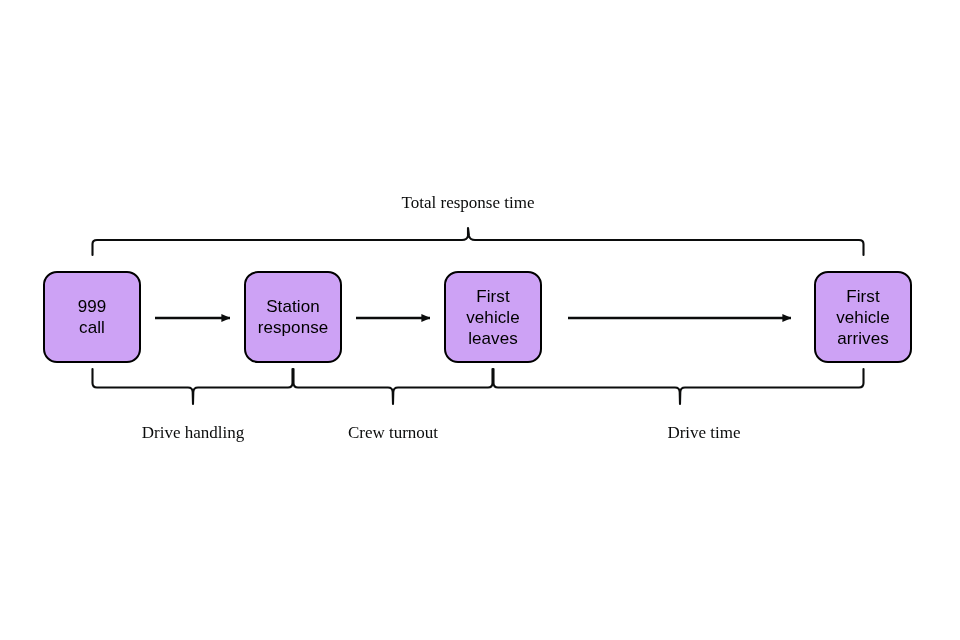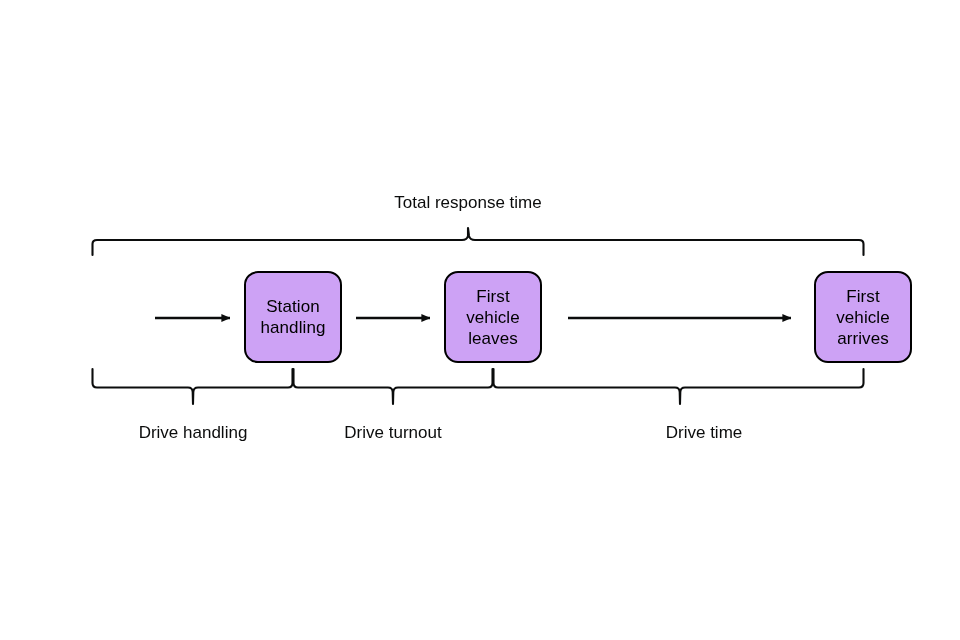--- a/index.html
+++ b/index.html
@@ -37,21 +37,21 @@
     color: #000000;
     font-family: "Liberation Sans", sans-serif;
     font-size: 17px;
     line-height: 21px;
     letter-spacing: 0.1px;
     white-space: pre-line;
   }
   .caption {
     position: absolute;
     color: #0b0c0c;
-    font-family: Liberation Sans, sans-serif;
+    font-family: Liberation Serif, serif;
     font-size: 17px;
     line-height: 20px;
     text-align: center;
     white-space: nowrap;
     transform: translateX(-50%);
   }
 </style>
 </head>
 <body>
 
@@ -84,33 +84,35 @@
       <line x1="155" y1="318" x2="230" y2="318" stroke="#0b0c0c" stroke-width="2.4" marker-end="url(#arrowhead)"></line>
     </g>
     <g>
       <line x1="356" y1="318" x2="430" y2="318" stroke="#0b0c0c" stroke-width="2.4" marker-end="url(#arrowhead)"></line>
     </g>
     <g>
       <line x1="568" y1="318" x2="791" y2="318" stroke="#0b0c0c" stroke-width="2.4" marker-end="url(#arrowhead)"></line>
     </g>
   </svg>
 
+  <div class="node-box" style="left:43px; top:271px; width:98px; height:92px;">999
+call</div>
 
   <div class="node-box" style="left:244px; top:271px; width:98px; height:92px;">Station
-handling</div>
+response</div>
 
   <div class="node-box" style="left:444px; top:271px; width:98px; height:92px;">First
 vehicle
 leaves</div>
 
   <div class="node-box" style="left:814px; top:271px; width:98px; height:92px;">First
 vehicle
 arrives</div>
 
   <div class="caption" style="left:468px; top:193px;">Total response time</div>
 
   <div class="caption" style="left:193px; top:423px;">Drive handling</div>
 
-  <div class="caption" style="left:393px; top:423px;">Drive turnout</div>
+  <div class="caption" style="left:393px; top:423px;">Crew turnout</div>
 
   <div class="caption" style="left:704px; top:423px;">Drive time</div>
 
 </div>
 
 </body></html>

